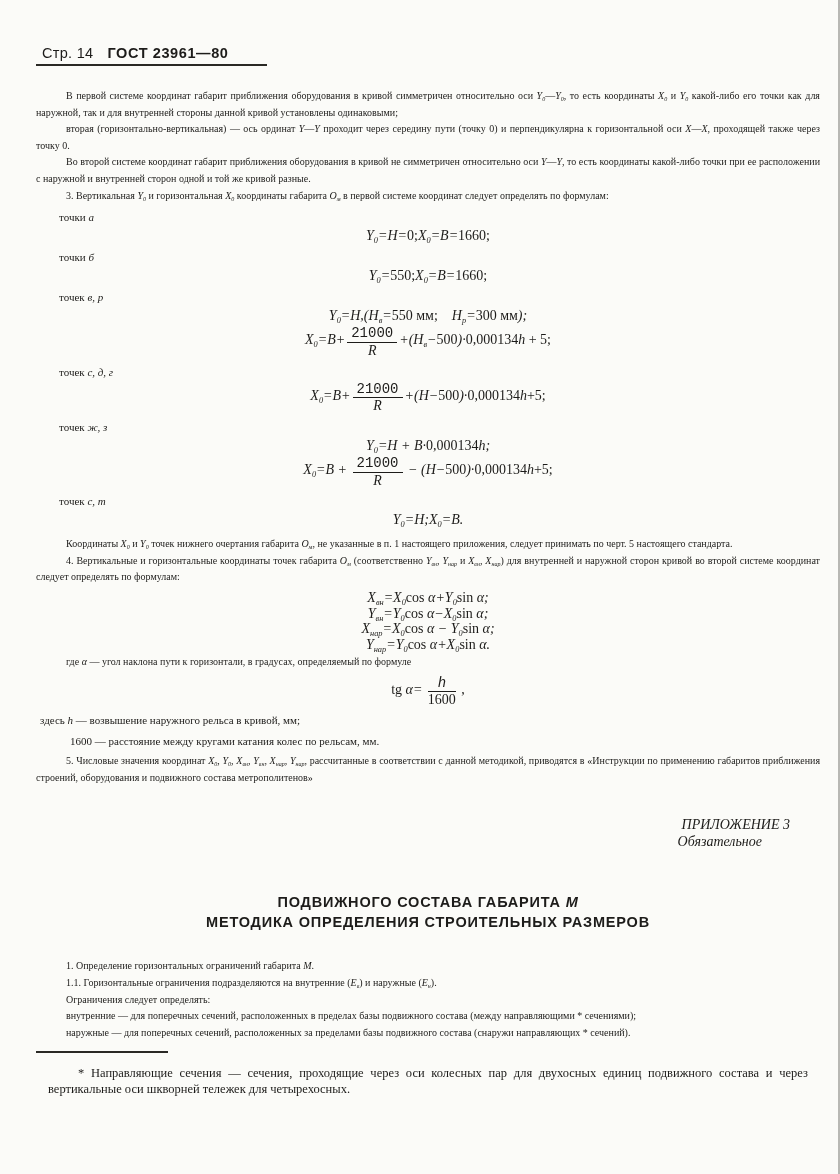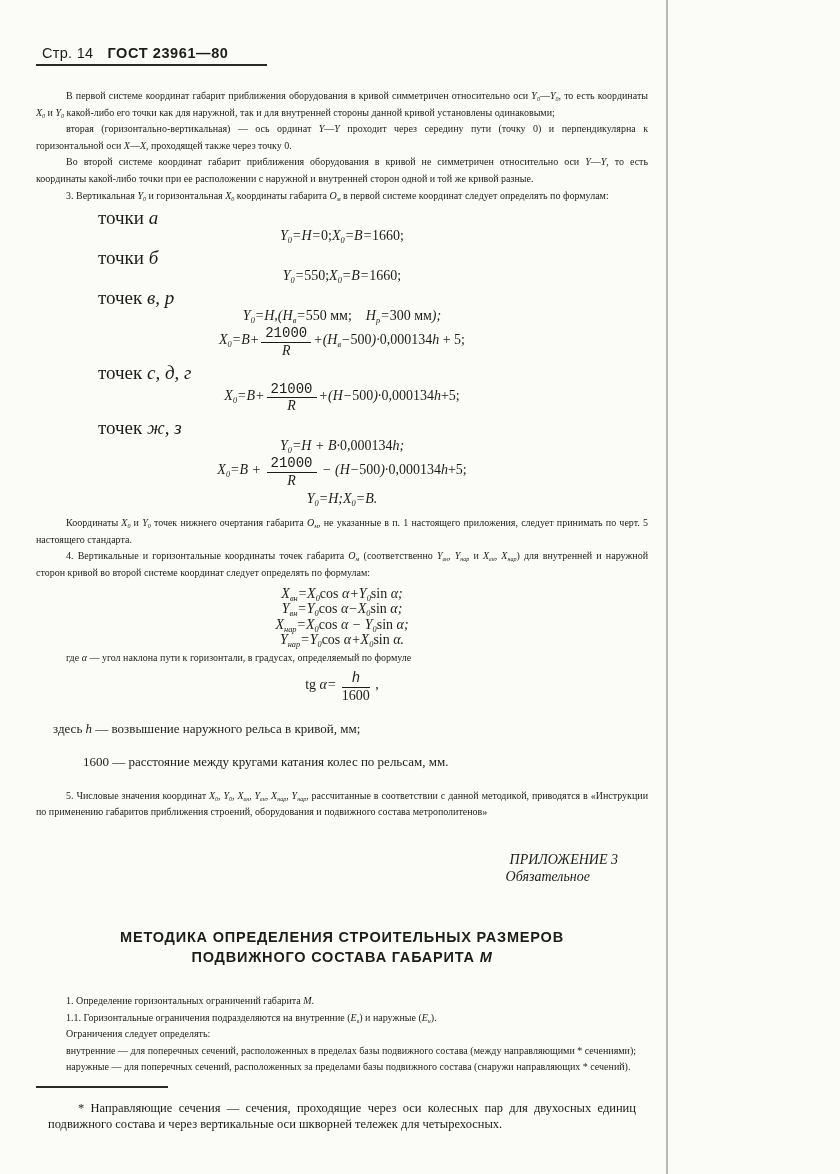--- a/index.html
+++ b/index.html
@@ -6,21 +6,21 @@
   body{
     width:840px;height:1174px;
     background:#fbfbf8;
     color:#1d1c1a;
     font-family:"Liberation Serif","DejaVu Serif",serif;
     position:relative;
     overflow:hidden;
   }
   .page{
     box-sizing:border-box;
-    width:668px;height:1174px;
+    width:840px;height:1174px;
     padding:44px 20px 0 36px;
     position:relative;
   }
   .page::after{ 
     content:"";position:absolute;top:0;right:0;width:2px;height:100%;
     background:rgba(60,60,55,.35);
   }
   
   .hdr{
     display:inline-block;
@@ -37,42 +37,42 @@
   .par{
     font-size:10px;line-height:16.6px;
     text-align:justify;
     text-indent:30px;
     margin:0;
   }
   .it{font-style:italic;}
   sub{font-size:.6em;line-height:0;vertical-align:-.3em;}
   
   .flabel{
-    font-size:19px;line-height:15px;
-    margin:6px 0 2px 62px;
+    font-size:11px;line-height:15px;
+    margin:6px 0 2px 23px;
   }
   .frow{
     display:flex;justify-content:center;
     font-size:14px;margin:3px 0 2px 0;
   }
   .fcenter{
     text-align:center;font-size:14px;margin:2px 0;
     line-height:17px;
   }
   .fx{font-style:italic;}
   .rm{font-style:normal;}
   .fr{
     display:inline-block;vertical-align:-0.75em;text-align:center;
     line-height:1.05;margin:0 2px;
   }
   .fn{display:block;border-bottom:1px solid currentColor;padding:0 4px 1px;font-family:Liberation Mono, monospace;}
   .fd{display:block;padding-top:1px;}
   .trigblock{margin:4px 0 2px 0;}
   .trigblock .fcenter{margin:0;line-height:15.5px;}
-  .hang{font-size:13px;line-height:16.6px;margin:17px;}
+  .hang{font-size:11px;line-height:16.6px;margin:4px;}
   .hang.ind{text-indent:30px;}
   
   .appx{
     margin:30px 30px 0 0;
     text-align:right;
     font-style:italic;
     font-size:14px;line-height:17px;
   }
   .appx .sub2{margin-right:28px;}
   .title{
@@ -126,20 +126,21 @@
   <div class="fcenter fx">Y<sub>0</sub>=H,(H<sub>в</sub>=<span class="rm">550 мм;</span> H<sub>р</sub>=<span class="rm">300 мм</span>);</div>
   <div class="fcenter fx">X<sub>0</sub>=B+<span class="fr"><span class="fn"><span class="rm">21000</span></span><span class="fd">R</span></span>+(H<sub>в</sub>−<span class="rm">500</span>)·<span class="rm">0,000134</span>h<span class="rm"> + 5;</span></div>
 
   <div class="flabel">точек <span class="it">с, д, г</span></div>
   <div class="fcenter fx">X<sub>0</sub>=B+<span class="fr"><span class="fn"><span class="rm">21000</span></span><span class="fd">R</span></span>+(H−<span class="rm">500</span>)·<span class="rm">0,000134</span>h<span class="rm">+5;</span></div>
 
   <div class="flabel">точек <span class="it">ж, з</span></div>
   <div class="fcenter fx">Y<sub>0</sub>=H + B·<span class="rm">0,000134</span>h;</div>
   <div class="fcenter fx">X<sub>0</sub>=B + <span class="fr"><span class="fn"><span class="rm">21000</span></span><span class="fd">R</span></span> − (H−<span class="rm">500</span>)·<span class="rm">0,000134</span>h<span class="rm">+5;</span></div>
 
+  <div class="flabel">точек <span class="it">с, т</span></div>
   <div class="frow">
     <span class="fx">Y<sub>0</sub>=H;</span>
     <span class="fx">X<sub>0</sub>=B.</span>
   </div>
 
   <div class="spacer6"></div>
   <p class="par">Координаты <span class="it">X<sub>0</sub></span> и <span class="it">Y<sub>0</sub></span> точек нижнего очертания габарита <span class="it">О<sub>м</sub></span>, не указанные в п. 1 настоящего приложения, следует принимать по черт. 5 настоящего стандарта.</p>
   <p class="par">4. Вертикальные и горизонтальные координаты точек габарита <span class="it">О<sub>м</sub></span> (соответственно <span class="it">Y<sub>вн</sub></span>, <span class="it">Y<sub>нар</sub></span> и <span class="it">X<sub>вн</sub></span>, <span class="it">X<sub>нар</sub></span>) для внутренней и наружной сторон кривой во второй системе координат следует определять по формулам:</p>
 
   <div class="trigblock">
@@ -154,22 +155,22 @@
   <p class="hang">здесь <span class="it">h</span> — возвышение наружного рельса в кривой, мм;</p>
   <p class="hang ind">1600 — расстояние между кругами катания колес по рельсам, мм.</p>
   <p class="par">5. Числовые значения координат <span class="it">X<sub>0</sub></span>, <span class="it">Y<sub>0</sub></span>, <span class="it">X<sub>вн</sub></span>, <span class="it">Y<sub>вн</sub></span>, <span class="it">X<sub>нар</sub></span>, <span class="it">Y<sub>нар</sub></span>, рассчитанные в соответствии с данной методикой, приводятся в «Инструкции по применению габаритов приближения строений, оборудования и подвижного состава метрополитенов»</p>
 
   <div class="appx">
     <div>ПРИЛОЖЕНИЕ 3</div>
     <div class="sub2">Обязательное</div>
   </div>
 
   <div class="title">
+    <div>ПОДВИЖНОГО СОСТАВА ГАБАРИТА <span class="it">М</span></div>
     <div>МЕТОДИКА ОПРЕДЕЛЕНИЯ СТРОИТЕЛЬНЫХ РАЗМЕРОВ</div>
-    <div>ПОДВИЖНОГО СОСТАВА ГАБАРИТА <span class="it">М</span></div>
   </div>
 
   <div class="sec">
     <p class="par">1. Определение горизонтальных ограничений габарита <span class="it">М</span>.</p>
     <p class="par">1.1. Горизонтальные ограничения подразделяются на внутренние (<span class="it">Е<sub>в</sub></span>) и наружные (<span class="it">Е<sub>н</sub></span>).</p>
     <p class="par">Ограничения следует определять:</p>
     <p class="par">внутренние — для поперечных сечений, расположенных в пределах базы подвижного состава (между направляющими * сечениями);</p>
     <p class="par">наружные — для поперечных сечений, расположенных за пределами базы подвижного состава (снаружи направляющих * сечений).</p>
   </div>
 

